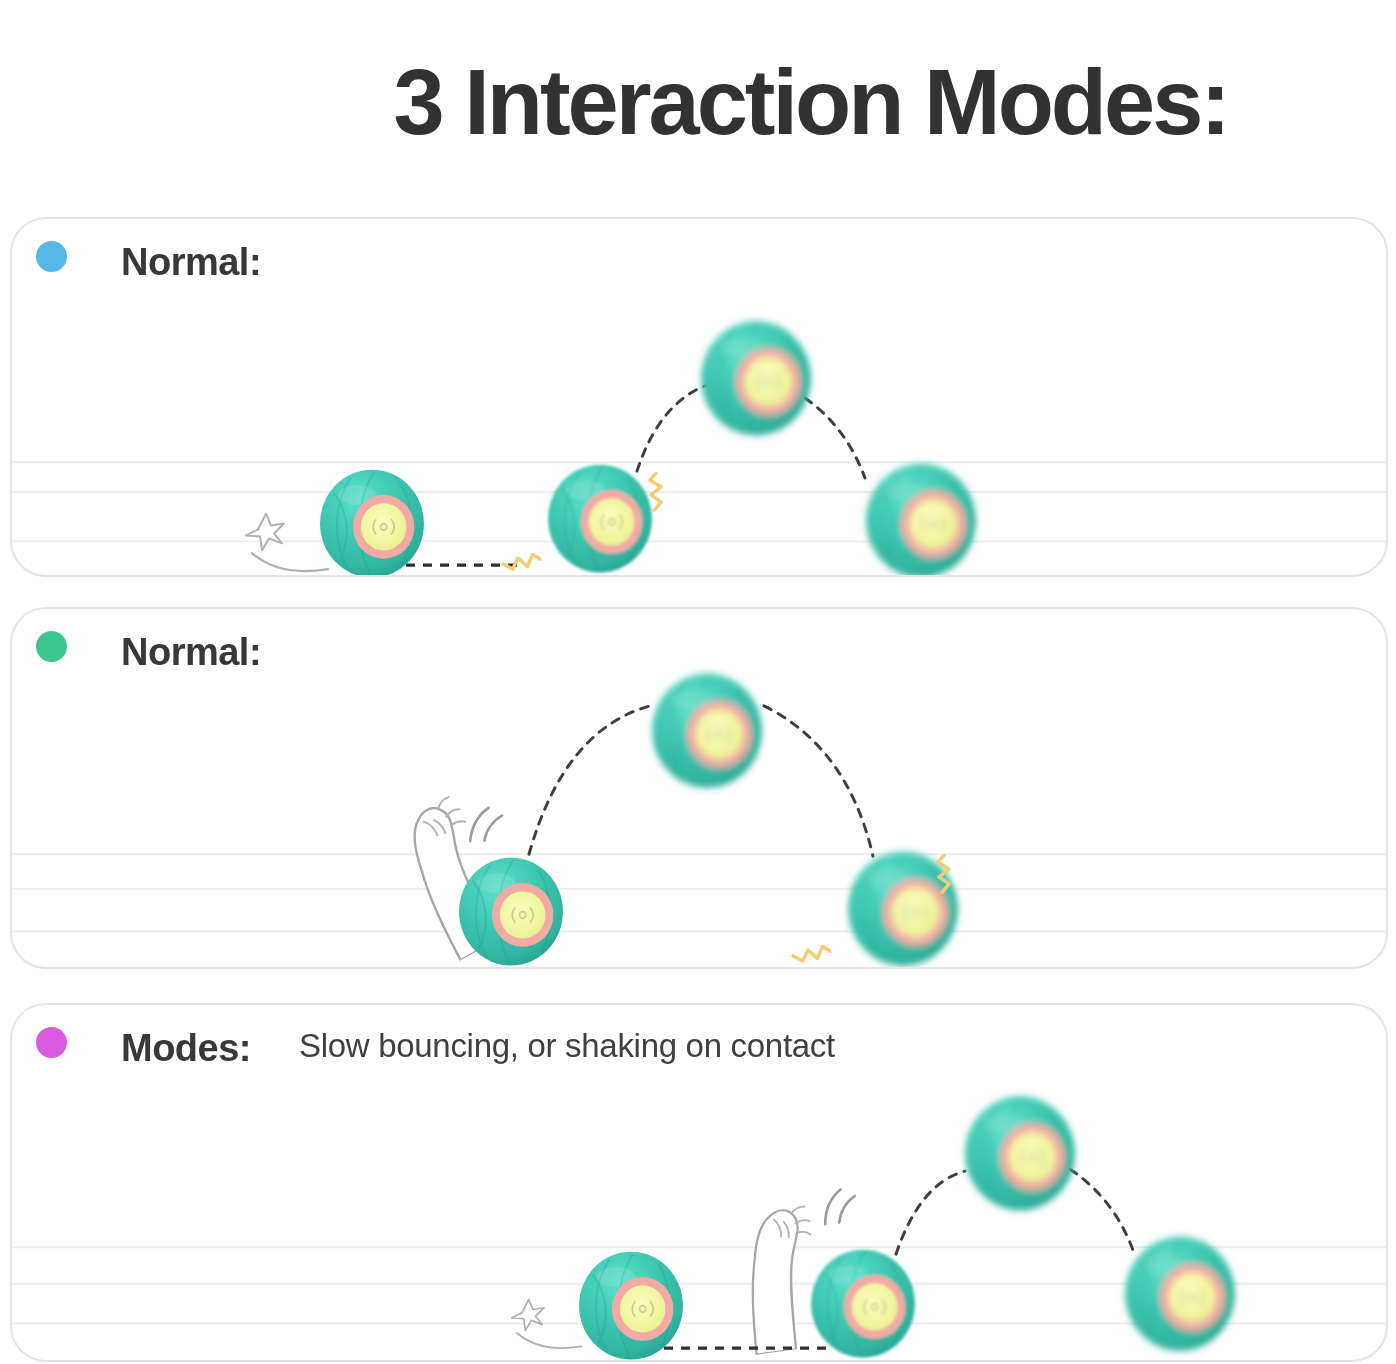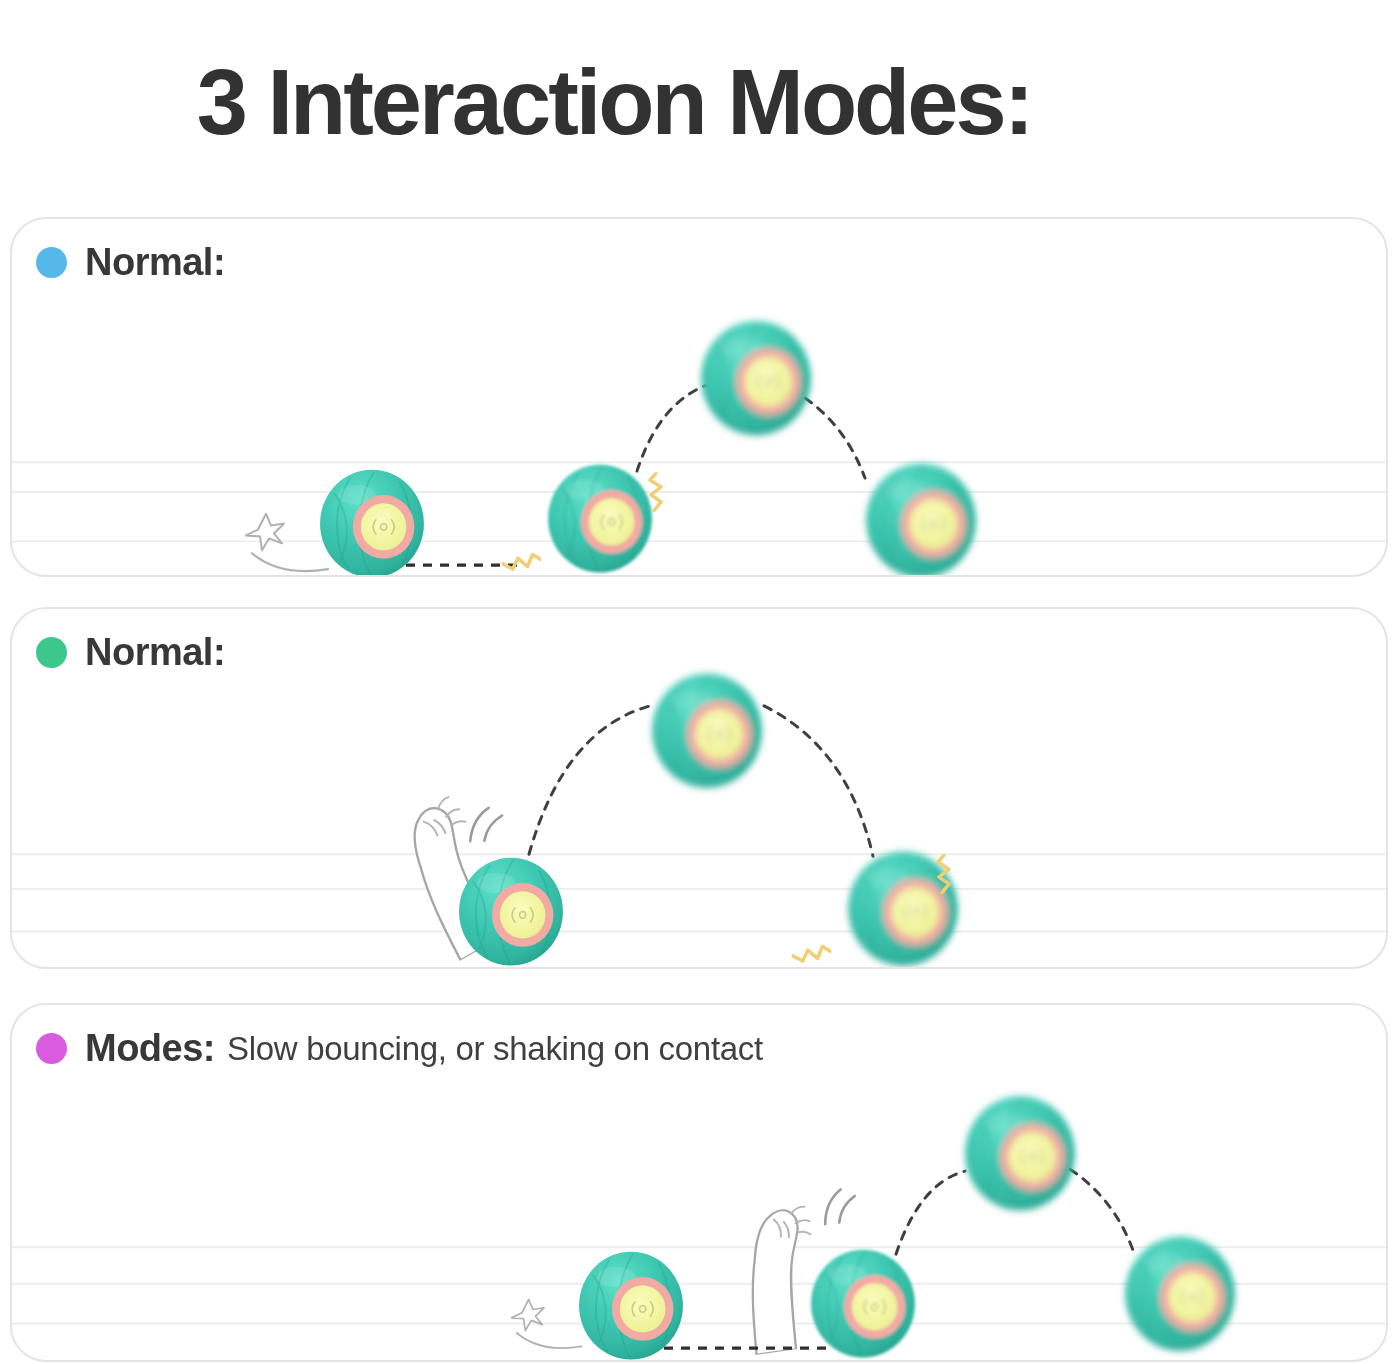--- a/index.html
+++ b/index.html
@@ -1,22 +1,22 @@
 <!DOCTYPE html>
 <html><head>
 <meta charset="utf-8">
 <style>
   html,body{margin:0;padding:0;background:#ffffff;}
   body{width:1396px;height:1364px;position:relative;overflow:hidden;
        font-family:"Liberation Sans","DejaVu Sans",sans-serif;}
-  .page-title{position:absolute;top:-10px;left:0;width:1228px;text-align:center;
+  .page-title{position:absolute;top:-10px;left:0;width:1228px;text-align:right;
        font-size:92px;font-weight:900;letter-spacing:-3px;color:#323232;line-height:1.1;}
   .card{position:absolute;left:10px;width:1374px;background:#ffffff;
        border:2px solid #e4e4e4;border-radius:36px;overflow:hidden;}
-  .card-head{position:absolute;left:24px;top:22px;display:flex;align-items:center;z-index:5;}
+  .card-head{position:absolute;left:24px;top:22px;display:flex;z-index:5;gap:36px;}
   .dot{width:31px;height:31px;border-radius:50%;flex:0 0 auto;margin-right:18px;}
   .label{font-size:38px;font-weight:700;color:#383838;letter-spacing:-0.5px;}
   .desc{font-size:33px;font-weight:400;color:#404040;margin-left:12px;letter-spacing:-0.3px;}
   .stage{position:absolute;inset:0;z-index:1;}
   .stage svg{display:block;width:100%;height:100%;}
   .svgdefs{position:absolute;width:0;height:0;overflow:hidden;}
 </style>
 </head>
 <body>
 

